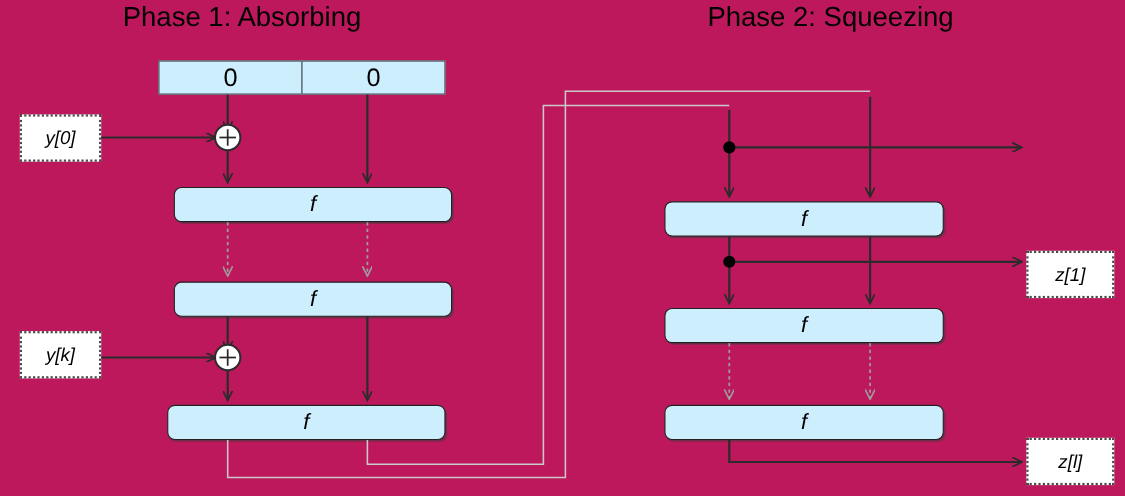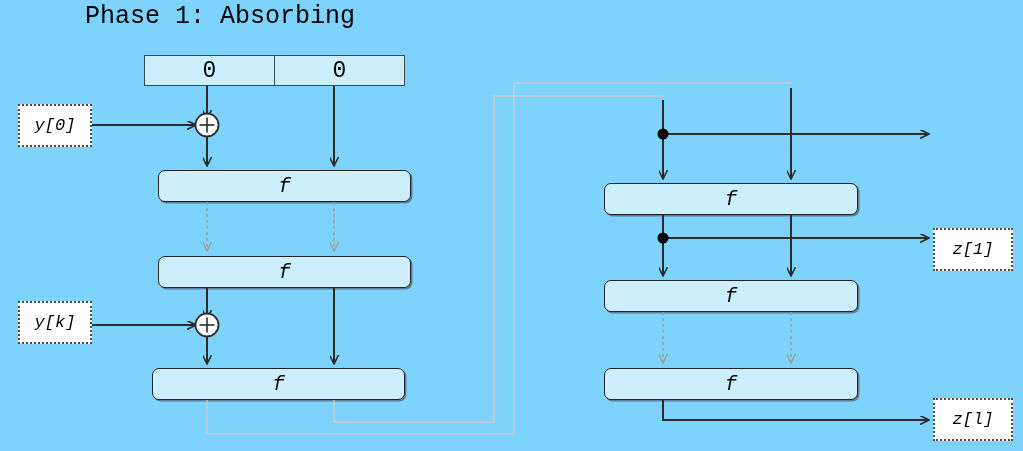--- a/index.html
+++ b/index.html
@@ -4,23 +4,23 @@
 <style>
   html, body {
     margin: 0;
     padding: 0;
     background: #ffffff;
   }
   #canvas {
     position: relative;
     width: 1023px;
     height: 451px;
-    background: #7dd3fc;
+    background: #be185d;
     overflow: hidden;
-    font-family: Liberation Mono, monospace;
+    font-family: Liberation Sans, sans-serif;
   }
   .phase-title {
     position: absolute;
     font-size: 25px;
     color: #000000;
     white-space: nowrap;
     text-align: center;
     font-weight: normal;
     letter-spacing: 0px;
   }
@@ -87,20 +87,21 @@
     stroke-width: 1.8;
   }
   .xor-cross { stroke: #2b2b2b; stroke-width: 1.6; }
 </style>
 </head>
 <body>
 
 <div id="canvas">
 
   <div class="phase-title" id="title-phase1">Phase 1: Absorbing</div>
+  <div class="phase-title" id="title-phase2">Phase 2: Squeezing</div>
 
   <div class="state-box" style="left:144px; top:55px; width:131px; height:31px;">0</div>
   <div class="state-box" style="left:274px; top:55px; width:131px; height:31px;">0</div>
 
   <div class="f-box" style="left:158px; top:170px; width:253px; height:32px;">f</div>
   <div class="f-box" style="left:158px; top:256px; width:253px; height:32px;">f</div>
   <div class="f-box" style="left:152px; top:368px; width:253px; height:32px;">f</div>
 
   <div class="io-box" style="left:18px; top:104px; width:74px; height:43px;">y[0]</div>
   <div class="io-box" style="left:18px; top:301px; width:74px; height:43px;">y[k]</div>

